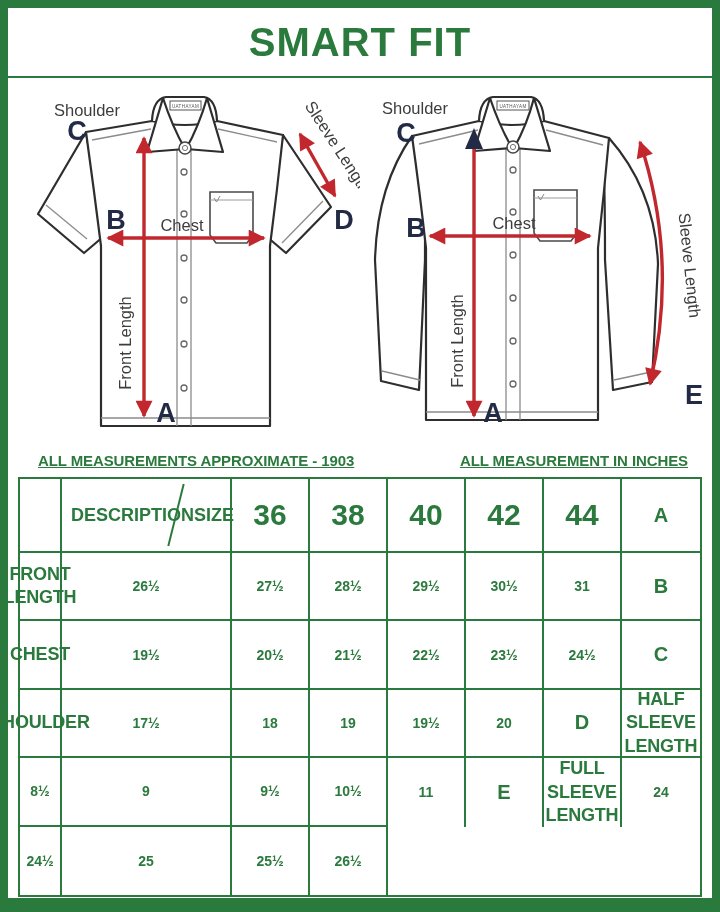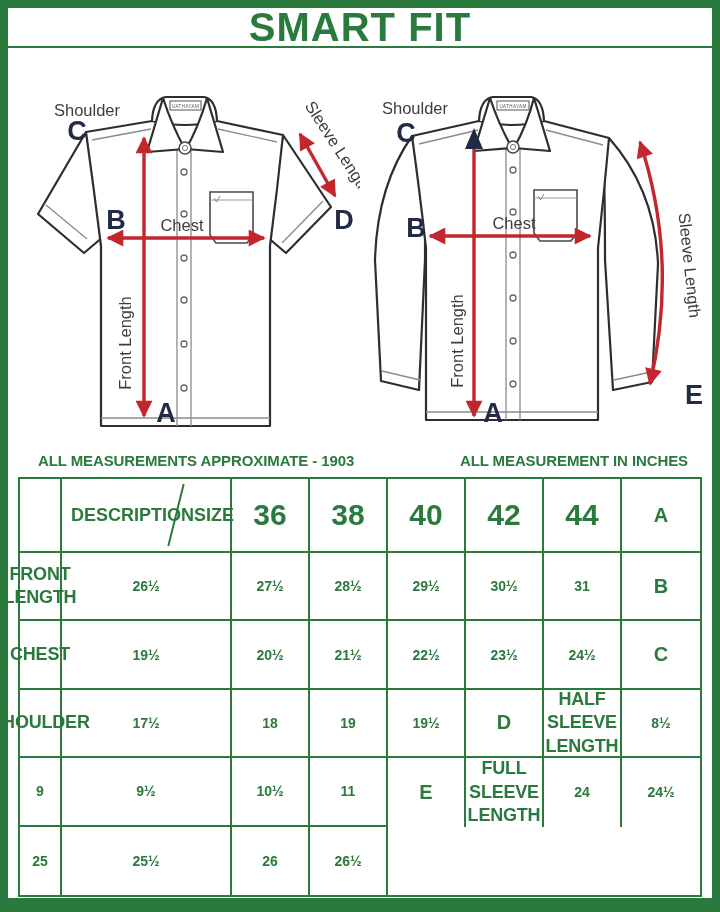--- a/index.html
+++ b/index.html
@@ -2,27 +2,27 @@
 <html><head>
 <meta charset="utf-8">
 <style>
   html,body{margin:0;padding:0;background:#e8e8e8;}
   .page{
     position:relative;width:720px;height:912px;background:#ffffff;
     font-family:"Liberation Sans","DejaVu Sans",sans-serif;
     overflow:hidden;margin:0 auto;
   }
   .frame{position:absolute;inset:0;border:8px solid #2B7A3D;border-bottom-width:14px;pointer-events:none;box-sizing:border-box;}
-  .title-band{position:absolute;left:8px;right:8px;top:8px;height:40px;border-bottom:2.5px solid #2B7A3D;display:flex;align-items:center;justify-content:center;background:#fff;box-sizing:border-box;}
+  .title-band{position:absolute;left:8px;right:8px;top:8px;height:70px;border-bottom:2.5px solid #2B7A3D;display:flex;align-items:center;justify-content:center;background:#fff;box-sizing:border-box;}
   .title-band h1{margin:0;font-size:40px;font-weight:700;letter-spacing:1px;color:#2B7A3D;}
   .shirt{position:absolute;}
   .dlabel{font-size:16.5px;fill:#3d3d3d;font-weight:400;text-anchor:middle;font-family:"Liberation Sans","DejaVu Sans",sans-serif;}
   .dletter{font-size:27px;fill:#232A45;font-weight:800;text-anchor:middle;font-family:"Liberation Sans","DejaVu Sans",sans-serif;}
   .tagtext{font-size:4.5px;fill:#555;text-anchor:middle;letter-spacing:.4px;font-family:"Liberation Sans","DejaVu Sans",sans-serif;}
-  .note{position:absolute;top:452px;font-size:15px;font-weight:700;color:#2B7A3D;letter-spacing:-0.1px;}
+  .note{position:absolute;top:452px;font-size:15px;font-weight:700;color:#2B7A3D;letter-spacing:-0.1px;text-decoration:underline;}
   .note-left{left:38px;}
   .note-right{right:32px;}
   .size-table{
     position:absolute;left:18px;top:477px;width:684px;height:420px;
     display:grid;grid-template-columns:42px 170px repeat(6,1fr);
     grid-template-rows:74px repeat(5,1fr);
     border:2.5px solid #2B7A3D;background:#fff;box-sizing:border-box;
   }
   .size-table>div{
     border-right:2px solid #2B7A3D;border-bottom:2px solid #2B7A3D;
@@ -206,20 +206,21 @@
 
     <div class="td-letter">C</div>
     <div class="td-label">
       <span>SHOULDER</span>
       <span></span>
     </div>
     <div class="td-value">17½</div>
     <div class="td-value">18</div>
     <div class="td-value">19</div>
     <div class="td-value">19½</div>
+    <div class="td-value">20</div>
 
     <div class="td-letter">D</div>
     <div class="td-label">
       <span>HALF</span>
       <span>SLEEVE LENGTH</span>
     </div>
     <div class="td-value">8½</div>
     <div class="td-value">9</div>
     <div class="td-value">9½</div>
     <div class="td-value">10½</div>
@@ -227,16 +228,15 @@
 
     <div class="td-letter">E</div>
     <div class="td-label">
       <span>FULL</span>
       <span>SLEEVE LENGTH</span>
     </div>
     <div class="td-value">24</div>
     <div class="td-value">24½</div>
     <div class="td-value">25</div>
     <div class="td-value">25½</div>
-    <div class="td-value">26</div>
     <div class="td-value">26½</div>
   </div>
 </div>
 
 </body></html>

